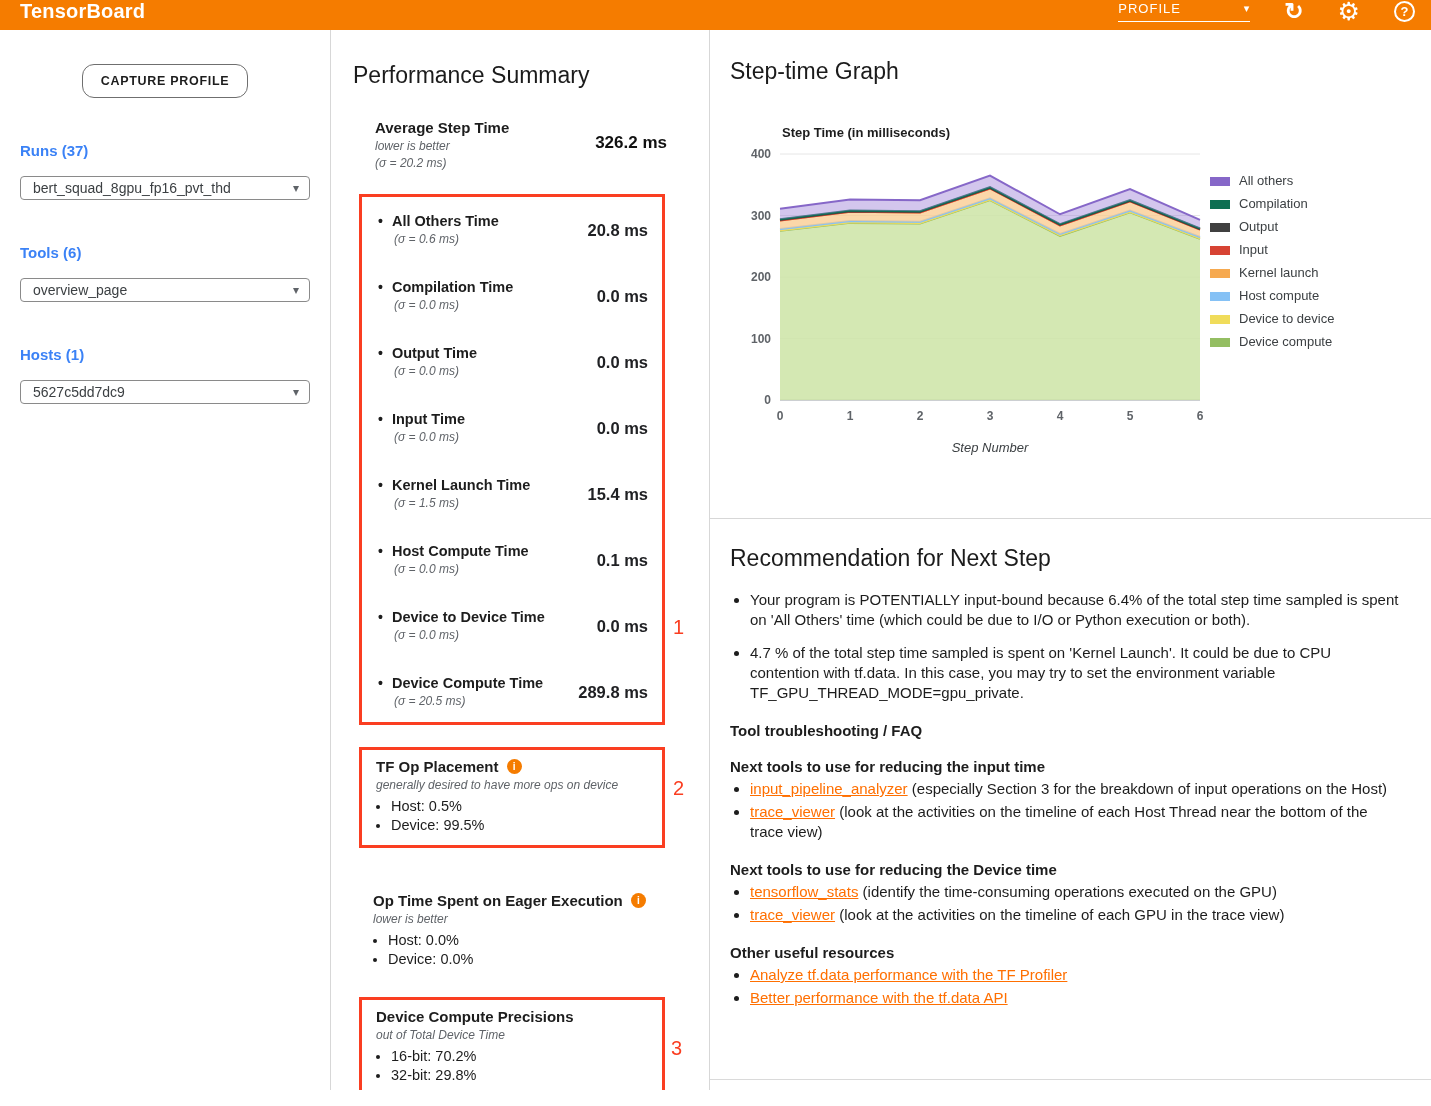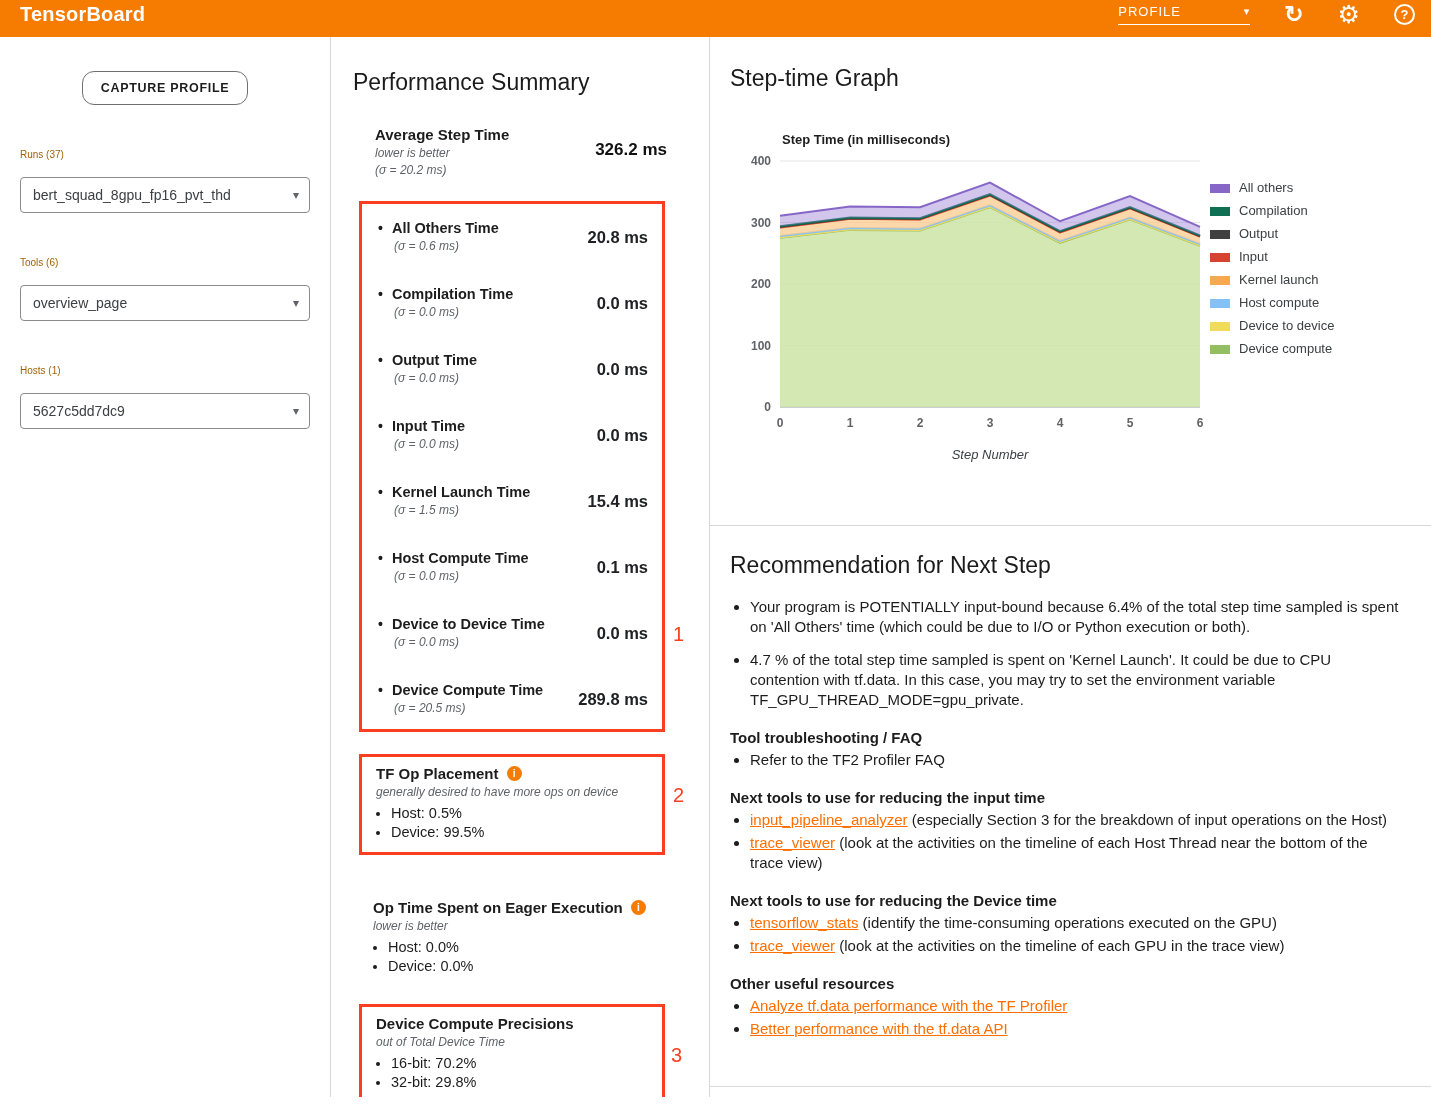--- a/index.html
+++ b/index.html
@@ -1,19 +1,19 @@
 <!DOCTYPE html>
 <html><head>
 <meta charset="utf-8">
 <style>
 *{box-sizing:border-box;margin:0;padding:0}
 html,body{width:1431px;height:1106px;overflow:hidden;background:#fff;
   font-family:"Liberation Sans",sans-serif;color:#202124}
 
-.topbar{height:37px;background:#f57c00;display:flex;align-items:center;
+.topbar{height:30px;background:#f57c00;display:flex;align-items:center;
   justify-content:space-between;padding:0 16px 8px 20px}
 .app-title{color:#fff;font-size:20px;font-weight:bold;letter-spacing:.2px}
 .topbar-right{display:flex;align-items:center;gap:34px}
 .dash-select{display:flex;align-items:center;justify-content:space-between;width:132px;
   border-bottom:1px solid #fff;padding-bottom:5px;color:#fff;font-size:13px;
   letter-spacing:1px;cursor:pointer}
 .dash-select .chev{font-size:11px;margin-left:8px}
 .icon-btn{background:none;border:none;color:#fff;cursor:pointer;display:flex;
   align-items:center;justify-content:center;height:30px}
 .refresh-glyph{font-size:23px;font-weight:bold;line-height:1}
@@ -23,22 +23,22 @@
 
 .content{display:flex;height:1060px}
 .sidebar{width:331px;border-right:1px solid #d7d7d7;padding:30px 20px 0}
 .middle{width:379px;border-right:1px solid #d7d7d7;padding:32px 16px 16px 22px;position:relative;overflow:hidden}
 .right{flex:1;display:flex;flex-direction:column;overflow:hidden}
 
 .capture-btn{display:block;margin:4px auto 0;padding:9px 18px;background:#fff;
   border:1px solid #6f6f6f;border-radius:12px;font-size:12.5px;font-weight:bold;
   letter-spacing:.7px;color:#1d1d1d;cursor:pointer;font-family:"Liberation Sans",sans-serif}
 .field{margin-top:44px}
-.field-label{font-weight:normal;font-size:10px;color:#a16207}
-.select{margin-top:17px;height:36px;border:1px solid #8a8a8a;border-radius:4px;
+.field-label{font-weight:bold;font-size:15px;color:#3b82f6}
+.select{margin-top:17px;height:24px;border:1px solid #8a8a8a;border-radius:4px;
   display:flex;align-items:center;justify-content:space-between;
   padding:0 10px 0 12px;font-size:14px;color:#3c4043;cursor:pointer;background:#fff}
 .select .chev{color:#5f6368;font-size:12px}
 
 .section-title{font-size:23px;font-weight:400;color:#1b1b1b}
 .avg-row{margin:30px 0 0 22px;width:292px;display:flex;justify-content:space-between}
 .stat-label{font-weight:bold;font-size:15px;color:#1d1d1d}
 .stat-note{font-style:italic;font-size:12px;color:#5f6368;margin-top:3px}
 .stat-value{font-weight:bold;font-size:17px;color:#111;margin-top:14px;white-space:nowrap}
 .box-wrap{position:relative;margin-left:6px;width:298px}
@@ -324,23 +324,20 @@
 
     <div class="rec-card">
       <h2 class="section-title">Recommendation for Next Step</h2>
       <ul class="rec-bullets">
           <li>Your program is POTENTIALLY input-bound because 6.4% of the total step time sampled is spent on 'All Others' time (which could be due to I/O or Python execution or both).</li>
           <li>4.7 % of the total step time sampled is spent on 'Kernel Launch'. It could be due to CPU contention with tf.data. In this case, you may try to set the environment variable TF_GPU_THREAD_MODE=gpu_private.</li>
         </ul>
       <div>
           <div class="rec-section">
     <div class="rec-heading">Tool troubleshooting / FAQ</div>
-    <ul class="rec-list">
-              <li><span>Refer to the TF2 Profiler FAQ</span></li>
-            </ul>
           </div>
           <div class="rec-section">
     <div class="rec-heading">Next tools to use for reducing the input time</div>
     <ul class="rec-list">
               <li><a href="#" class="link">input_pipeline_analyzer</a><span> (especially Section 3 for the breakdown of input operations on the Host)</span></li>
               <li><a href="#" class="link">trace_viewer</a><span> (look at the activities on the timeline of each Host Thread near the bottom of the trace view)</span></li>
             </ul>
           </div>
           <div class="rec-section">
     <div class="rec-heading">Next tools to use for reducing the Device time</div>

